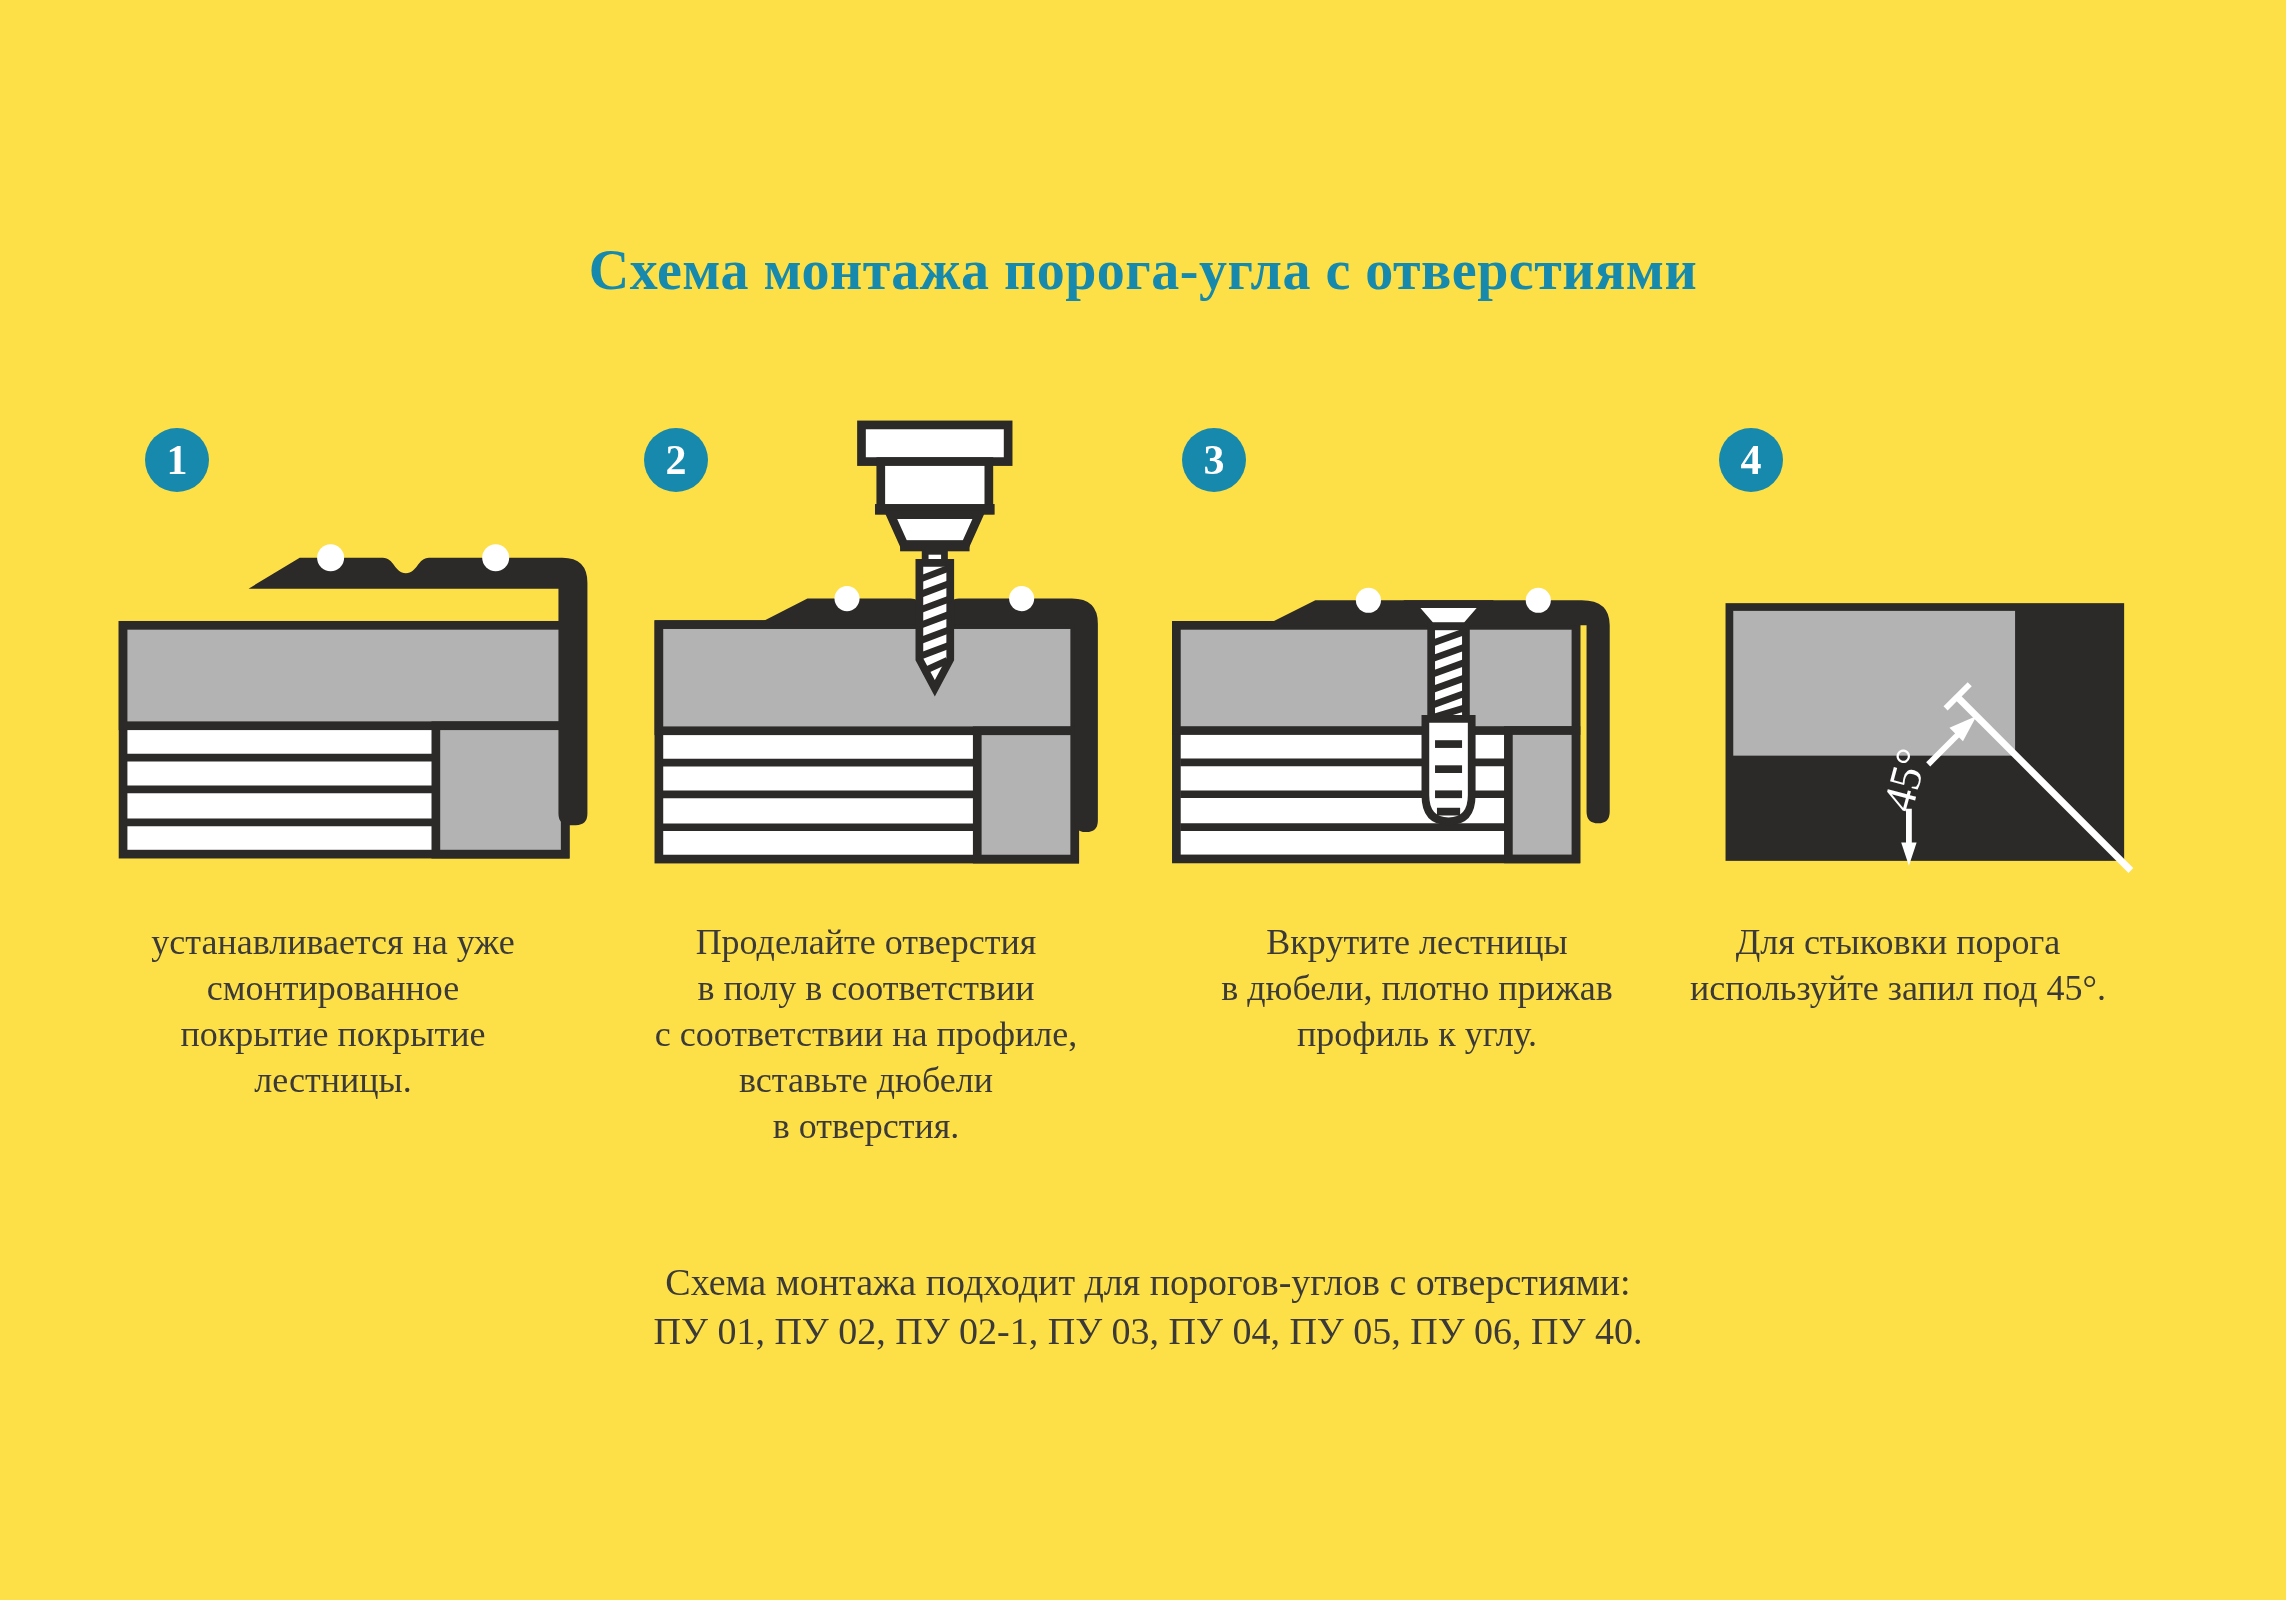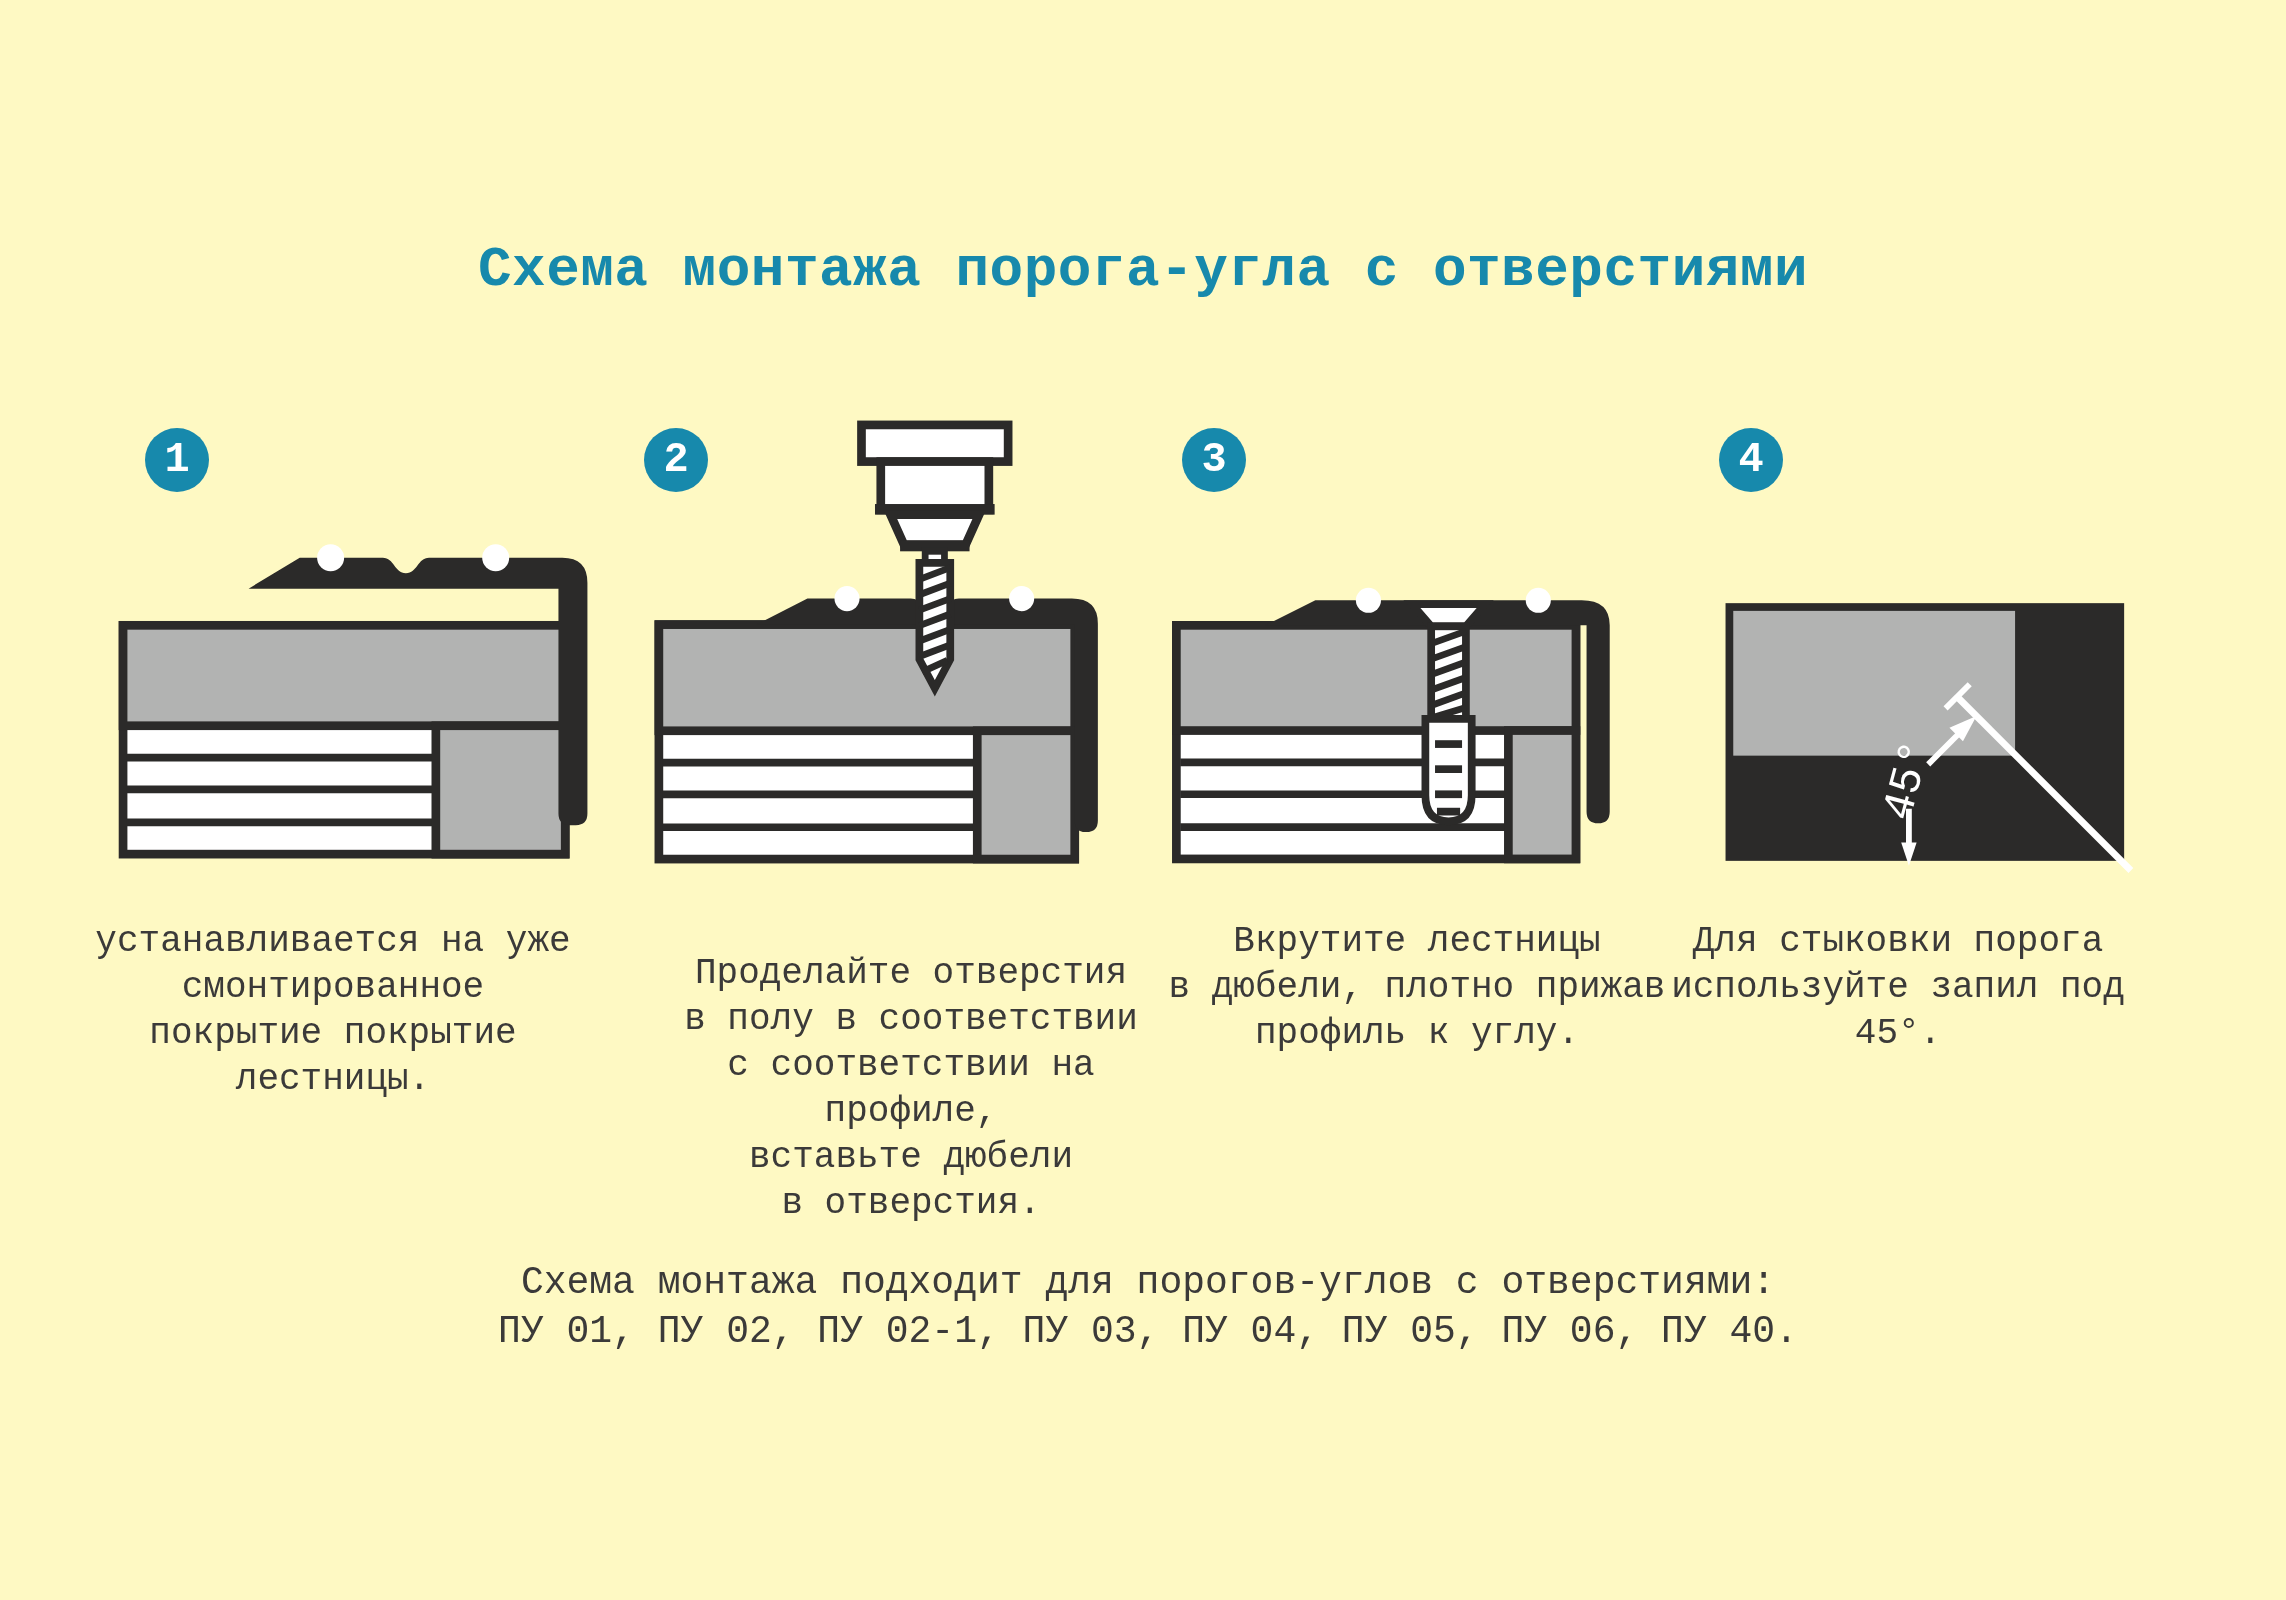--- a/index.html
+++ b/index.html
@@ -1,18 +1,18 @@
 <!DOCTYPE html>
 <html><head>
 <meta charset="utf-8">
 <style>
   html,body { margin:0; padding:0; background:#ffffff; }
   .page {
-    position:relative; width:2286px; height:1601px; background:#fef9c3;
-    font-family:Liberation Mono, monospace; overflow:hidden;
+    position:relative; width:2286px; height:1601px; background:#fde047;
+    font-family:Liberation Serif, serif; overflow:hidden;
   }
   .title {
     position:absolute; top:238px; left:0; width:2286px; margin:0;
     text-align:center; font-size:56px; font-weight:bold; color:#1789AC;
     letter-spacing:0.5px;
   }
   .badge {
     position:absolute; top:428px; width:64px; height:64px; border-radius:50%;
     background:#1789AC; color:#ffffff; font-size:42px; font-weight:bold;
     display:flex; align-items:center; justify-content:center; line-height:1;
@@ -22,21 +22,21 @@
   .illo { position:absolute; }
   .illo-1 { left:97px;  top:521px; }
   .illo-2 { left:628px;  top:415px; }
   .illo-3 { left:1159px; top:521px; }
   .illo-4 { left:1685px; top:521px; }
   .caption {
     position:absolute; top:919px; text-align:center;
     font-size:36px; line-height:46px; color:#3B3A39;
   }
   .caption-1 { left:82px;   width:502px; }
-  .caption-2 { left:648px;  width:526px;margin-top:32px; }
+  .caption-2 { left:603px;  width:526px; }
   .caption-3 { left:1154px; width:526px; }
   .caption-4 { left:1623px; width:550px; }
   .cap-line { display:block; }
   .footer {
     position:absolute; top:1258px; left:0; width:2286px; text-align:center;
     font-size:38px; line-height:49px; color:#3B3A39;
   }
   .footer-line { display:block;margin-left:10px; }
 </style>
 </head>

